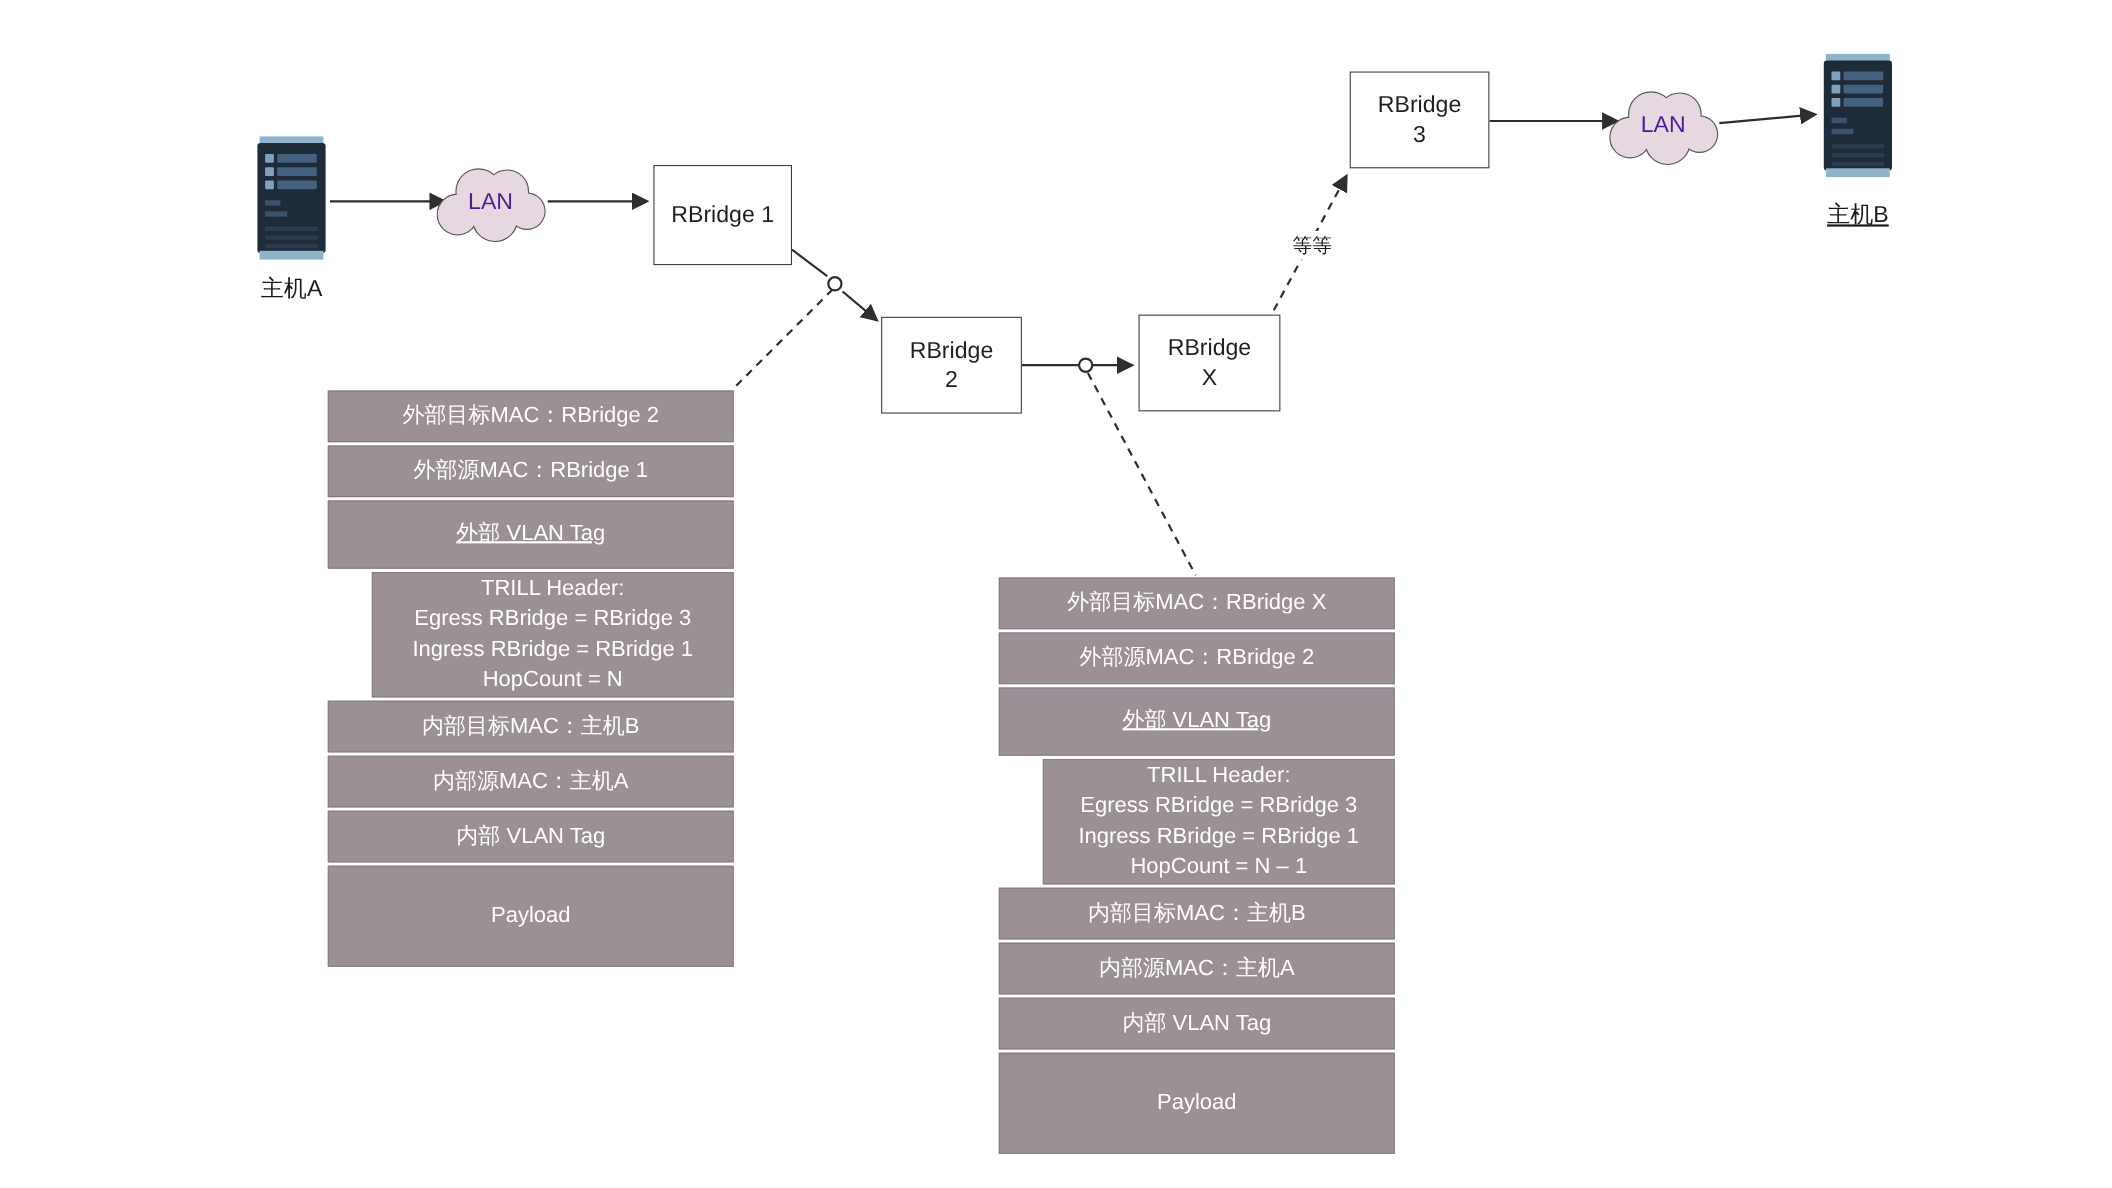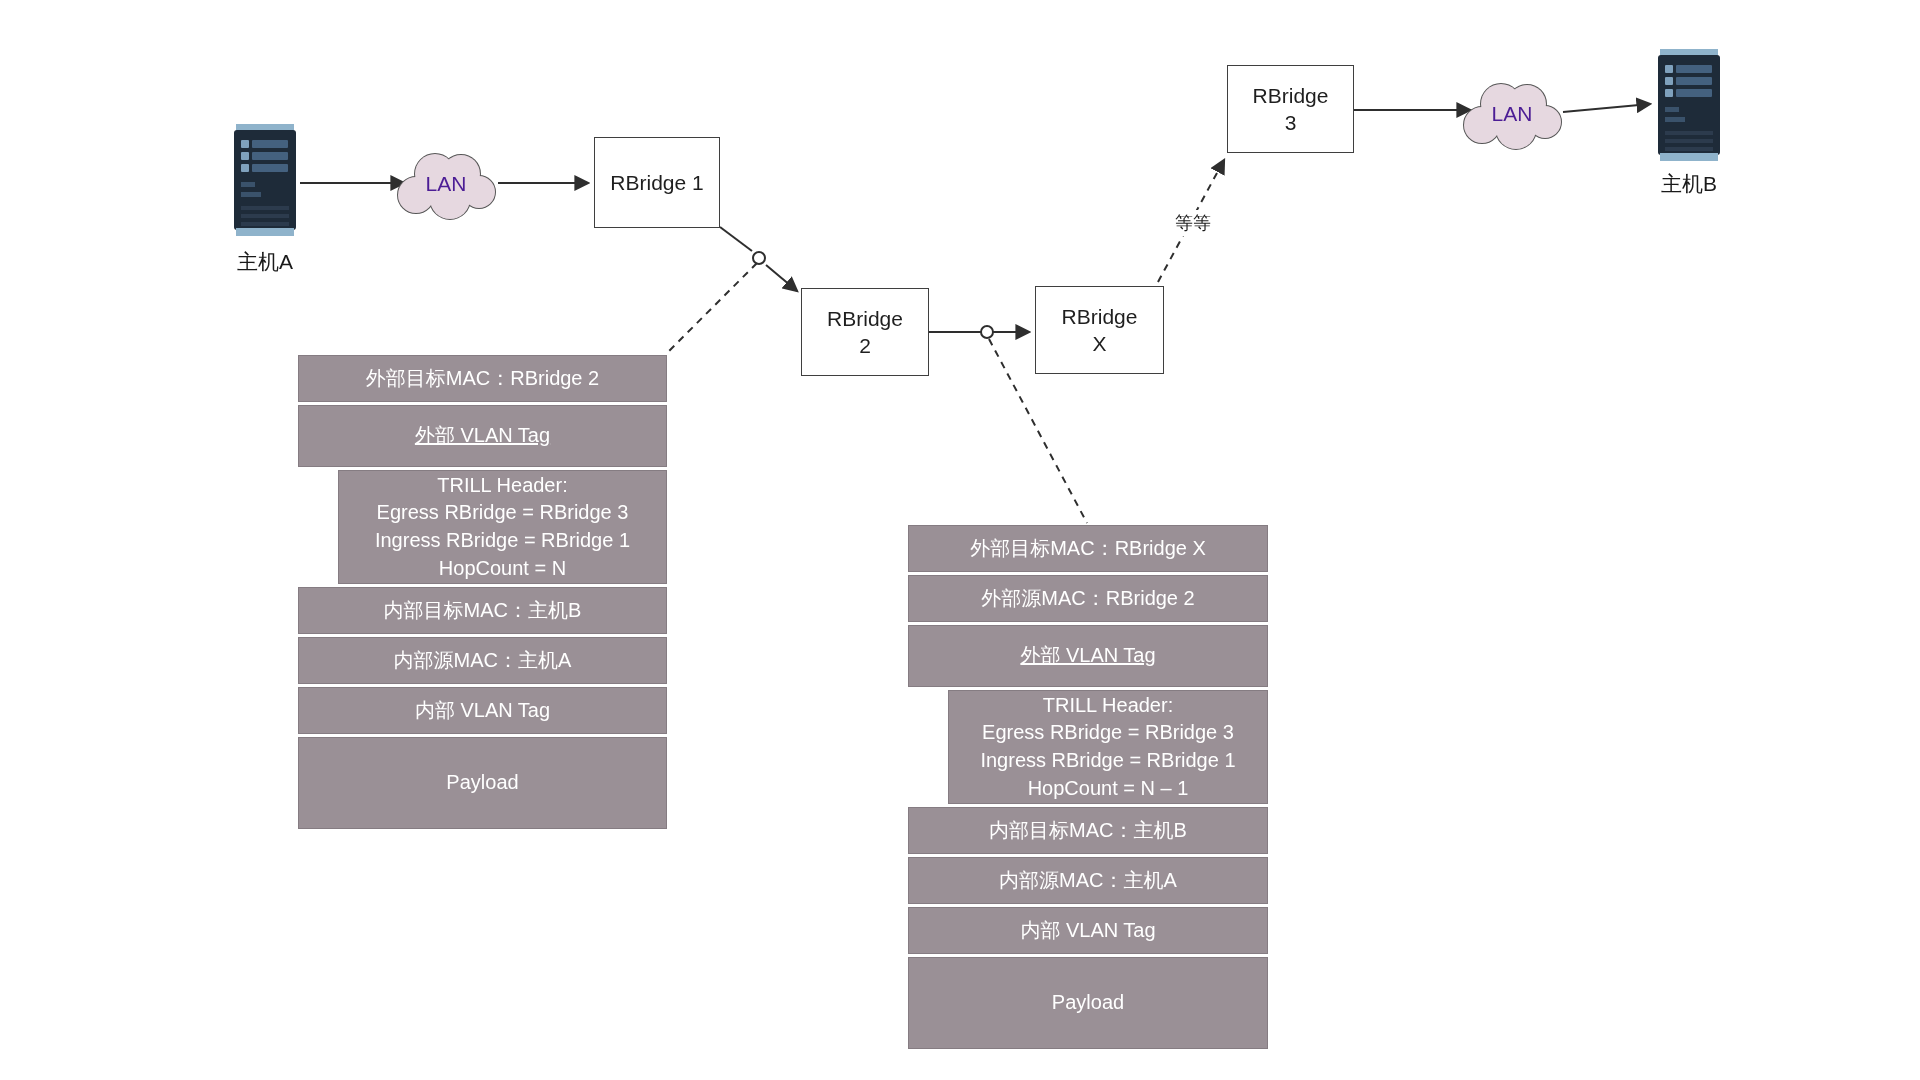--- a/index.html
+++ b/index.html
@@ -133,21 +133,21 @@
       <rect x="7" y="40" width="8" height="8" rx="1" fill="#7fa1bd"></rect>
       <rect x="18" y="40" width="36" height="8" rx="1" fill="#44617f"></rect>
       <rect x="7" y="58" width="14" height="5" fill="#3a526b"></rect>
       <rect x="7" y="68" width="20" height="5" fill="#3a526b"></rect>
       <rect x="7" y="82" width="48" height="4" fill="#2c3b4d"></rect>
       <rect x="7" y="90" width="48" height="4" fill="#2c3b4d"></rect>
       <rect x="7" y="98" width="48" height="4" fill="#2c3b4d"></rect>
     </g>
   </svg>
 
-  <div class="rbox" style="left:594px; top:137px; width:126px; height:91px;">
+  <div class="rbox" style="left:594px; top:150px; width:126px; height:91px;">
     <span>RBridge 1</span>
   </div>
 
   <div class="rbox" style="left:801px; top:288px; width:128px; height:88px;">
     <span>RBridge</span>
     <span>2</span>
   </div>
 
   <div class="rbox" style="left:1035px; top:286px; width:129px; height:88px;">
     <span>RBridge</span>
@@ -156,27 +156,30 @@
 
   <div class="rbox" style="left:1227px; top:65px; width:127px; height:88px;">
     <span>RBridge</span>
     <span>3</span>
   </div>
 
   <div class="lan-label" style="left:396px; top:172px; width:100px;">LAN</div>
   <div class="lan-label" style="left:1462px; top:102px; width:100px;">LAN</div>
 
   <div class="nlabel" style="left:215px; top:248px; width:100px;">主机A</div>
-  <div class="nlabel" style="left:1639px; top:170px; width:100px;">主机B</div>
+  <div class="nlabel" style="left:1639px; top:181px; width:100px;text-decoration:underline;">主机B</div>
 
   <div class="etc-label" style="left:1155px; top:210px; width:76px;">等等</div>
 
   <div class="packet" style="left:298px; top:355px; width:369px;">
     <div class="prow h47">
       <span>外部目标MAC：RBridge 2</span>
+    </div>
+    <div class="prow h47">
+      <span>外部源MAC：RBridge 1</span>
     </div>
     <div class="prow h62">
       <span>外部 VLAN Tag</span>
     </div>
     <div class="prow h114">
       <span>TRILL Header:</span>
       <span>Egress RBridge = RBridge 3</span>
       <span>Ingress RBridge = RBridge 1</span>
       <span>HopCount = N</span>
     </div>

